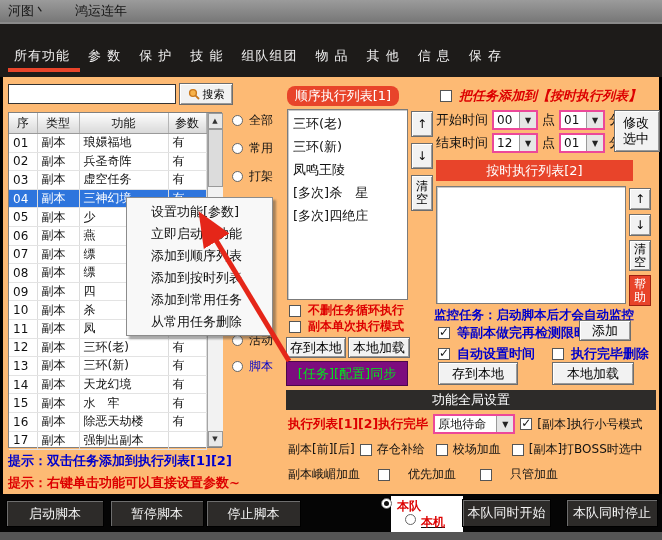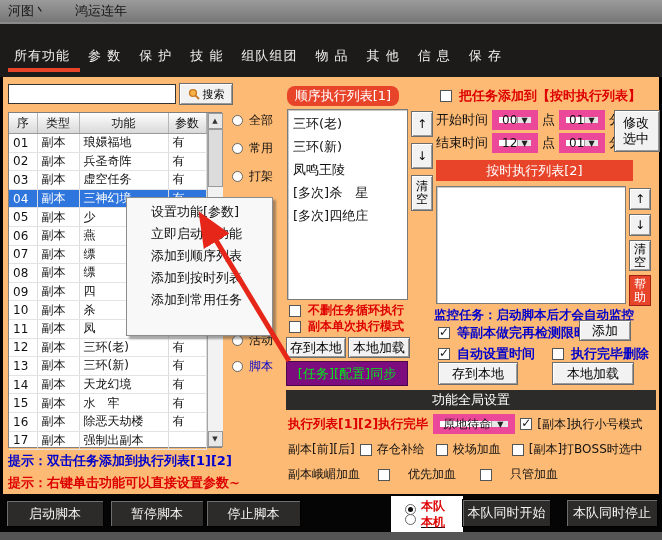--- a/index.html
+++ b/index.html
@@ -25,21 +25,21 @@
         display:flex;align-items:center;justify-content:center;box-sizing:border-box;font-size:13px;}
   .listbox{background:#fff;border:1px solid #7b7b7b;box-shadow:inset 1px 1px 0 #c9c9c9;box-sizing:border-box;}
   .redhead{background:#e8442a;color:#fff;display:flex;align-items:center;justify-content:center;font-size:13px;}
   .darkhead{background:#2d2b29;color:#fff;display:flex;align-items:center;justify-content:center;font-size:13px;}
   .cb{width:12px;height:12px;background:#fff;border:1px solid #555;box-sizing:border-box;display:inline-block;
       position:relative;flex:none;}
   .cb.on::after{content:"✓";position:absolute;left:0px;top:-3px;font-size:12px;font-weight:bold;color:#111;}
   .rd{width:11px;height:11px;background:#fff;border:1px solid #666;border-radius:50%;box-sizing:border-box;
       display:inline-block;position:relative;flex:none;}
   .rd.on::after{content:"";position:absolute;left:2px;top:2px;width:5px;height:5px;border-radius:50%;background:#111;}
-  .combo{background:#fff;border:7px solid #ec4899;box-sizing:border-box;display:flex;align-items:center;height:20px;}
+  .combo{background:#fff;border:2px solid #ec4899;box-sizing:border-box;display:flex;align-items:center;height:20px;}
   .combo .val{flex:1;padding-left:3px;font-size:12px;}
   .combo .drop{width:16px;height:100%;background:#e6e6e6;border-left:1px solid #9a9a9a;display:flex;
                align-items:center;justify-content:center;font-size:8px;color:#222;}
   .vbtn{line-height:13px;word-break:break-all;text-align:center;padding:2px 4px;font-size:12px;}
   .redtxt{color:#dd0000;font-weight:bold;}
   .bluetxt{color:#0000cc;font-weight:bold;}
   .lbl{white-space:nowrap;}
   
   .search-input{left:8px;top:84px;width:168px;height:20px;background:#fff;border:1px solid #333;box-sizing:border-box;
                 font-size:12px;padding:0 3px;font-family:inherit;}
@@ -280,21 +280,21 @@
       <span class="redtxt lbl">不删任务循环执行</span>
   </div>
   <div class="abs" style="left:289px;top:318px;display:flex;align-items:center;gap:7px;">
     <span class="cb"></span>
       <span class="redtxt lbl">副本单次执行模式</span>
   </div>
   <div class="abs btn" style="left:286px;top:337px;width:60px;height:21px;font-size:13px;">存到本地</div>
   <div class="abs btn" style="left:348px;top:337px;width:62px;height:21px;font-size:13px;">本地加载</div>
   <div class="abs purple" style="left:286px;top:361px;width:122px;height:25px;display:flex;align-items:center;justify-content:center;box-sizing:border-box;">[任务][配置]同步</div>
 
-  <div class="abs" style="left:440px;top:87px;display:flex;align-items:center;gap:7px;">
+  <div class="abs" style="left:440px;top:87px;display:flex;align-items:center;gap:7px;font-style:italic;">
     <span class="cb"></span>
       <span class="redtxt lbl" style="font-size:13px;">把任务添加到【按时执行列表】</span>
   </div>
   <div class="abs" style="left:436px;top:110px;display:flex;align-items:center;gap:4px;">
     <span class="lbl" style="font-size:13px;">开始时间</span>
     <span class="combo" style="width:46px;">
         <span class="val">00</span>
         <span class="drop">▼</span>
       </span>
     <span class="lbl" style="font-size:13px;">点</span>
@@ -375,37 +375,38 @@
   </div>
 
   <div class="abs bluetxt lbl" style="left:8px;top:452px;font-size:13px;text-align:center;">提示：双击任务添加到执行列表[1][2]</div>
   <div class="abs redtxt lbl" style="left:8px;top:474px;font-size:13px;">提示：右键单击功能可以直接设置参数~</div>
 
   <div class="abs bottombar"></div>
   <div class="abs dbtn" style="left:6px;top:500px;width:98px;height:27px;">启动脚本</div>
   <div class="abs dbtn" style="left:110px;top:500px;width:94px;height:27px;">暂停脚本</div>
   <div class="abs dbtn" style="left:206px;top:500px;width:95px;height:27px;">停止脚本</div>
   <div class="abs wpatch"></div>
-  <div class="abs" style="left:405px;top:498px;display:flex;align-items:flex-end;gap:5px;">
+  <div class="abs" style="left:381px;top:498px;display:flex;align-items:flex-start;gap:5px;">
     <span class="rd on"></span>
       <span class="redtxt lbl">本队</span>
   </div>
   <div class="abs" style="left:405px;top:514px;display:flex;gap:5px;text-decoration:underline;">
     <span class="rd"></span>
       <span class="redtxt lbl">本机</span>
   </div>
   <div class="abs dbtn" style="left:462px;top:499px;width:89px;height:28px;">本队同时开始</div>
   <div class="abs dbtn" style="left:566px;top:499px;width:92px;height:28px;">本队同时停止</div>
 
   <div class="abs cmenu">
     <div class="mi">设置功能[参数]</div>
     <div class="mi">立即启动此功能</div>
     <div class="mi">添加到顺序列表</div>
     <div class="mi">添加到按时列表</div>
     <div class="mi">添加到常用任务</div>
+    <div class="mi">从常用任务删除</div>
   </div>
 
   <svg class="abs arrowsvg" width="662" height="540">
     <defs>
       <marker id="ah" markerWidth="7" markerHeight="7" refX="4.5" refY="3" orient="auto">
         <path d="M0,0 L7,3 L0,6 z" fill="#e52619"></path>
       </marker>
     </defs>
     <line x1="289" y1="361" x2="205" y2="222" stroke="#e52619" stroke-width="5" marker-end="url(#ah)"></line>
   </svg>

